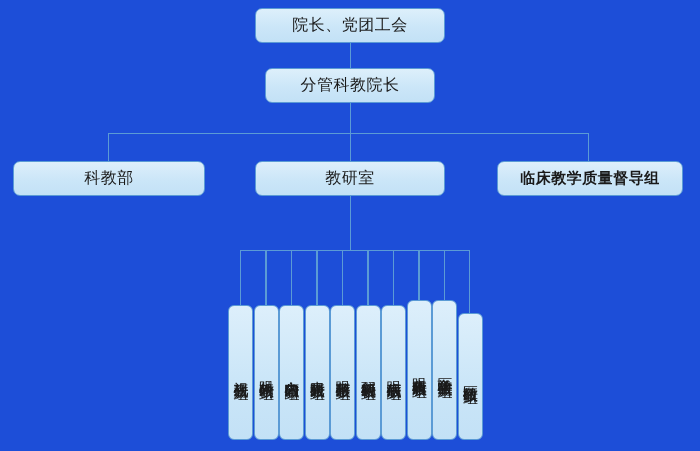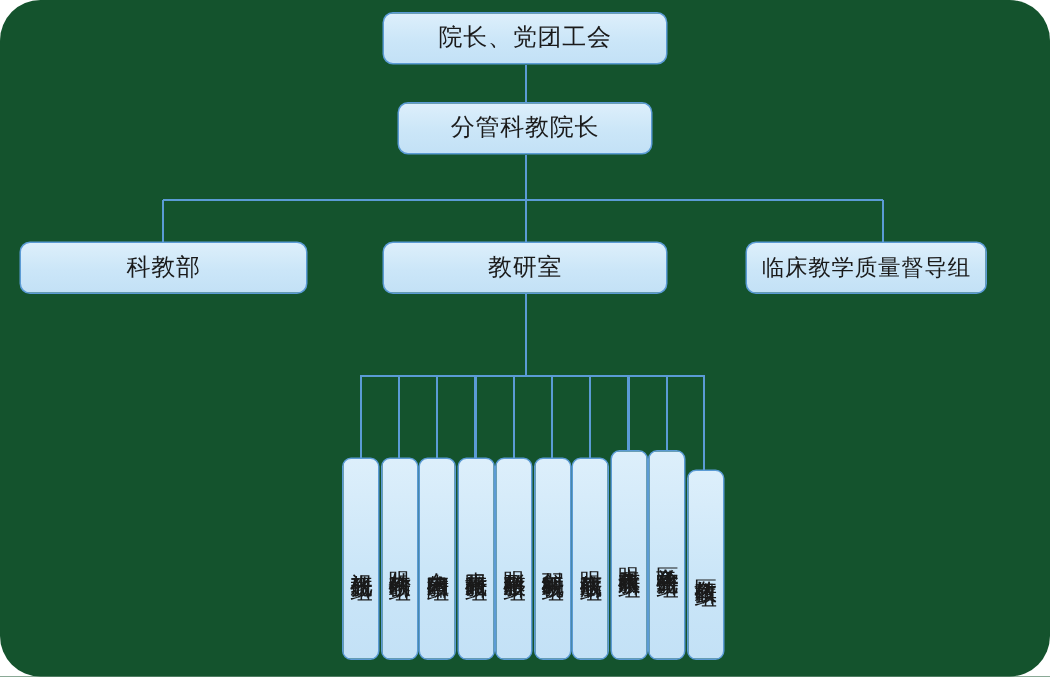--- a/index.html
+++ b/index.html
@@ -11,22 +11,21 @@
     height: 451px;
     background: #ffffff;
     font-family: "DejaVu Sans", "Liberation Sans", sans-serif;
     overflow: hidden;
   }
 
   #chart {
     position: relative;
     width: 700px;
     height: 451px;
-    background: #14532d;
-    border-radius: 27px;
+    background: #1d4ed8;
   }
 
   
   #connectors {
     position: absolute;
     left: 0;
     top: 0;
     width: 700px;
     height: 451px;
     pointer-events: none;
@@ -121,21 +120,21 @@
   </div>
 
   <div class="node level3" style="left:255px; top:161px; width:190px; height:35px;">
     <span>教研室</span>
   </div>
 
   <div class="node level3" style="left:13px; top:161px; width:192px; height:35px;">
     <span>科教部</span>
   </div>
 
-  <div class="node level3 wide-label" style="left:497px; top:161px; width:161px; height:35px;">
+  <div class="node level3 wide-label" style="left:497px; top:161px; width:186px; height:35px;font-weight:bold;">
     <span>临床教学质量督导组</span>
   </div>
 
   <div class="node leaf" style="left:228px; top:305px; width:25px; height:135px;">
     <span class="vtext">视光教研组</span>
   </div>
 
   <div class="node leaf" style="left:253.5px; top:305px; width:25px; height:135px;">
     <span class="vtext">眼外伤教研组</span>
   </div>

